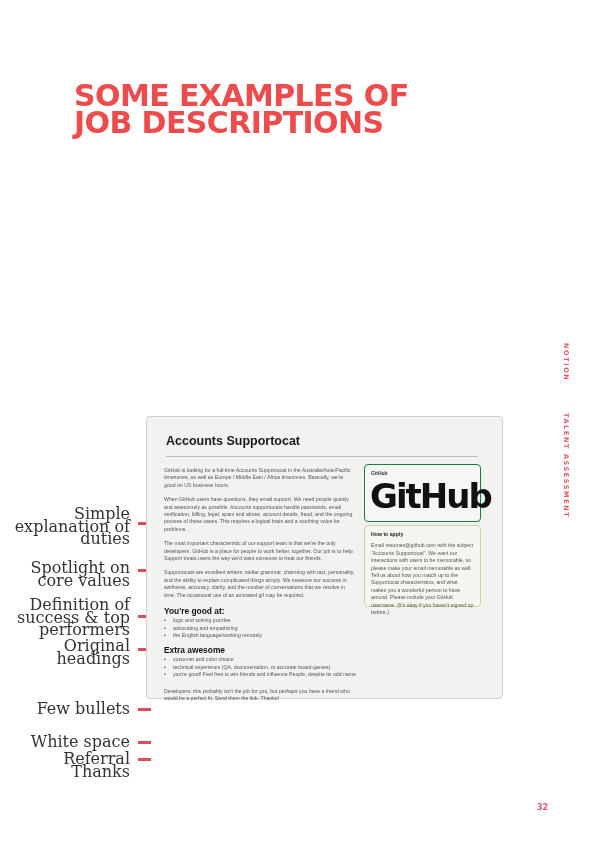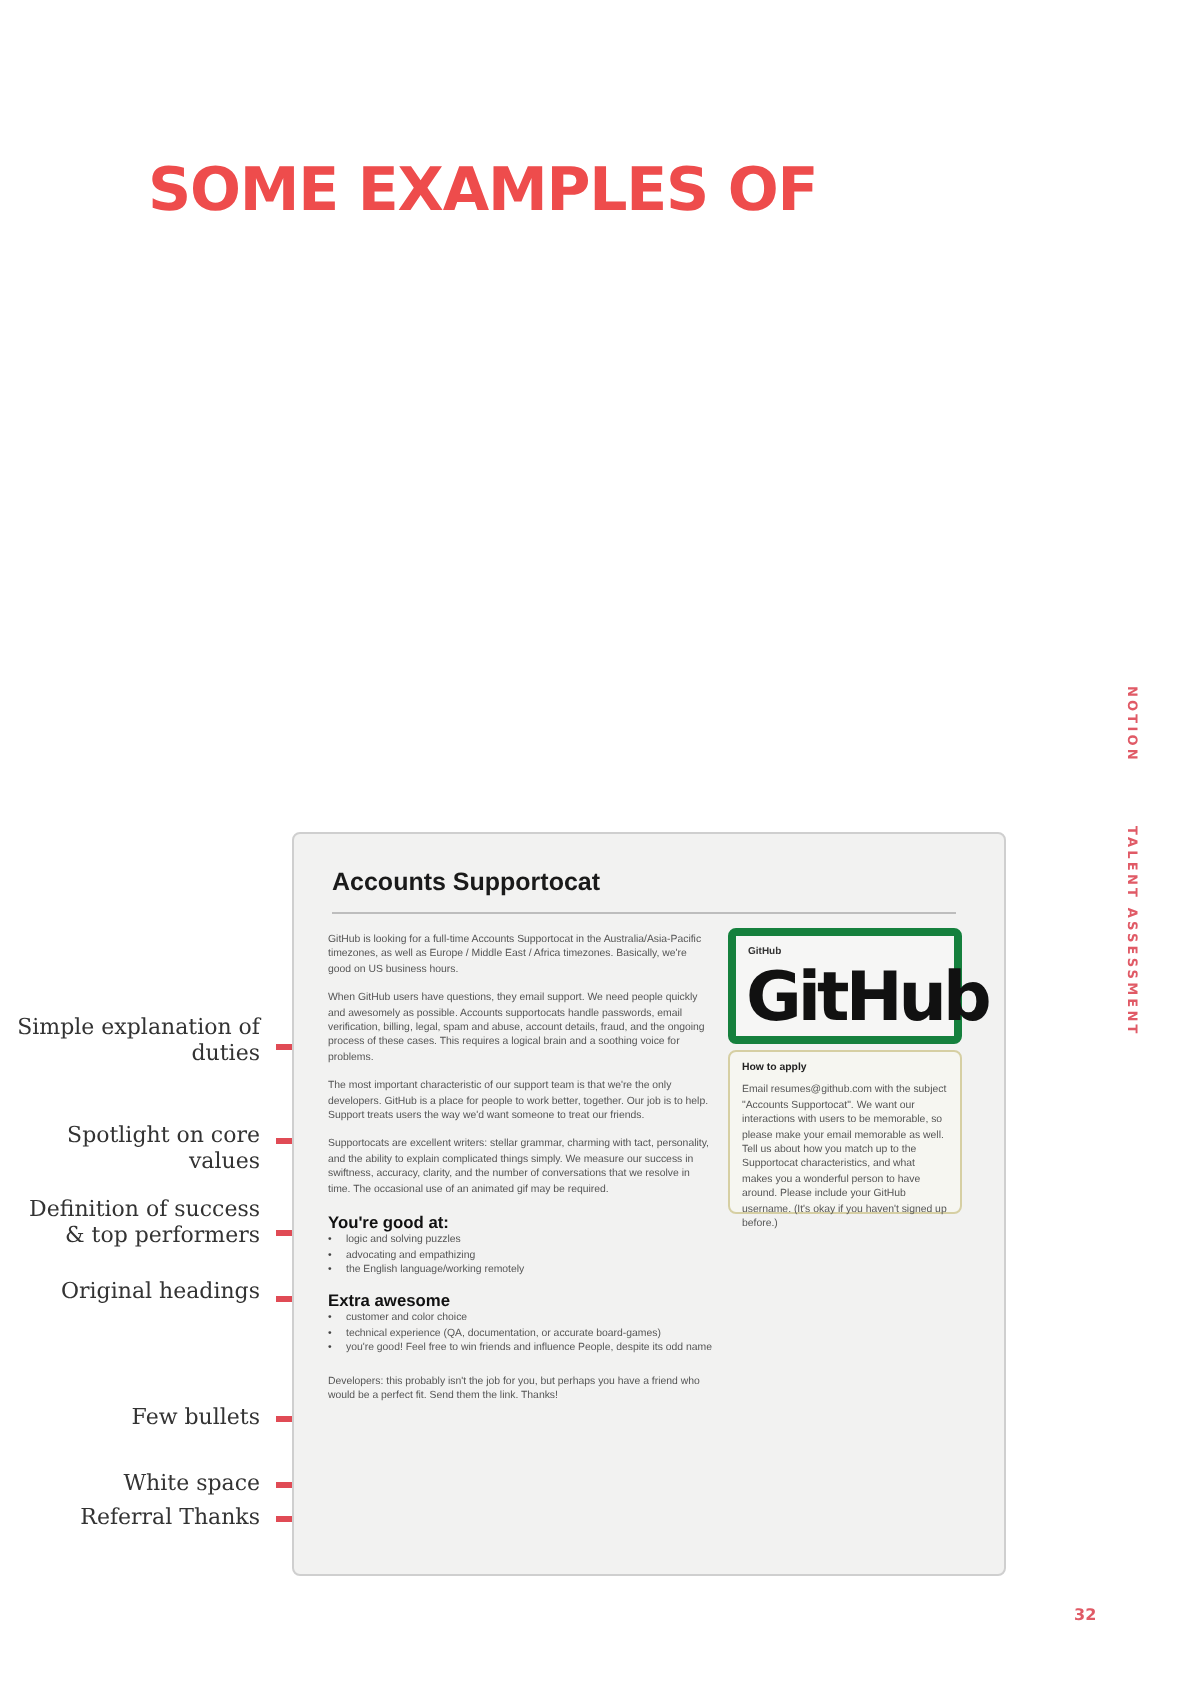--- a/index.html
+++ b/index.html
@@ -19,63 +19,64 @@
       font-family: "DejaVu Sans", sans-serif; font-weight: bold;
       font-size: 6.5px; letter-spacing: 1.6px; color: #e05a66;
     }
     .side-notion { top: 343px; }
     .side-ta { top: 413px; }
     .page-num {
       position: absolute; left: 537px; top: 803px;
       font-family: "DejaVu Sans", sans-serif; font-weight: bold; font-size: 8px; color: #e05a66;
     }
     .card {
-      position: absolute; left: 146px; top: 416px; width: 357px; height: 372px;
+      position: absolute; left: 146px; top: 416px; width: 357px; height: 283px;
       background: #f2f2f1; border: 1px solid #cfcfcf; border-radius: 4px; box-sizing: border-box;
     }
     .card-title {
       position: absolute; left: 19px; top: 17px; margin: 0;
       font-family: "Liberation Sans", sans-serif; font-weight: bold; font-size: 12.5px; color: #1a1a1a;
     }
     .card-rule { position: absolute; left: 19px; right: 24px; top: 39px; height: 1px; background: #bdbdbd; }
     .col {
       position: absolute; left: 17px; top: 50px; width: 192px;
       font-size: 5.2px; line-height: 7.4px; color: #555;
     }
     .col p { margin: 0 0 7px 0; }
     .col h3 { margin: 6px 0 1px 0; font-size: 8.4px; line-height: 10px; color: #111; font-weight: bold; }
     .col ul { margin: 0 0 3px 0; padding: 0; list-style: none; }
     .col li { position: relative; padding-left: 9px; }
     .col li::before { content: "•"; position: absolute; left: 0; color: #444; }
     .gh-box {
       position: absolute; left: 217px; top: 47px; width: 117px; height: 58px;
-      border: 4px solid #15803d; border-radius: 4px; background: #f6f6f5; box-sizing: border-box;
+      border: 1px solid #15803d; border-radius: 4px; background: #f6f6f5; box-sizing: border-box;
     }
     .gh-small { position: absolute; left: 6px; top: 5px; font-size: 5px; font-weight: bold; color: #333; }
     .gh-logo {
       position: absolute; left: 5px; top: 11px; font-family: "DejaVu Sans", sans-serif;
       font-weight: bold; font-size: 34px; letter-spacing: -2px; color: #111; line-height: 40px;
     }
     .apply-box {
       position: absolute; left: 217px; top: 108px; width: 117px; height: 82px;
       border: 1px solid #d6cfa3; border-radius: 4px; background: #f6f6f1; box-sizing: border-box;
       padding: 5px 6px; font-size: 5.2px; line-height: 7.4px; color: #555;
     }
     .apply-box .apply-h { font-weight: bold; color: #222; margin-bottom: 4px; }
     .annot {
       position: absolute; right: 470px; text-align: right;
-      font-family: "DejaVu Serif", serif; font-size: 11px; line-height: 12.5px; color: #333;
+      font-family: "DejaVu Serif", serif; font-size: 16px; line-height: 12.5px; color: #333;
     }
     .tick { position: absolute; left: 138px; width: 13px; height: 3px; background: #e04b55; }
   </style>
 </head>
 <body>
 
 <h1 class="title">
   <span>SOME EXAMPLES OF</span>
+  <span>JOB DESCRIPTIONS</span>
 </h1>
 
 <div class="side-label side-notion">NOTION</div>
 <div class="side-label side-ta">TALENT ASSESSMENT</div>
 
 <div class="annot" style="top:508px;">Simple explanation of duties</div>
 <div class="tick" style="top:522px;"></div>
 
 <div class="annot" style="top:562px;">Spotlight on core values</div>
 <div class="tick" style="top:569px;"></div>

